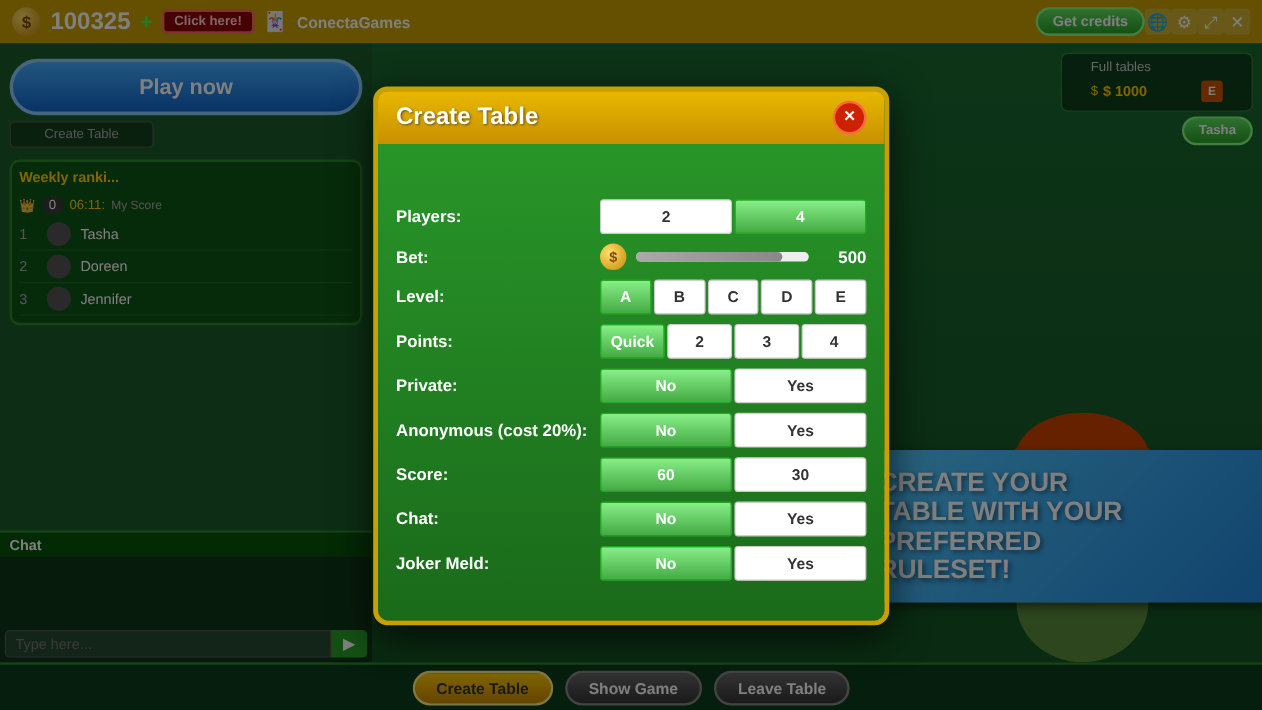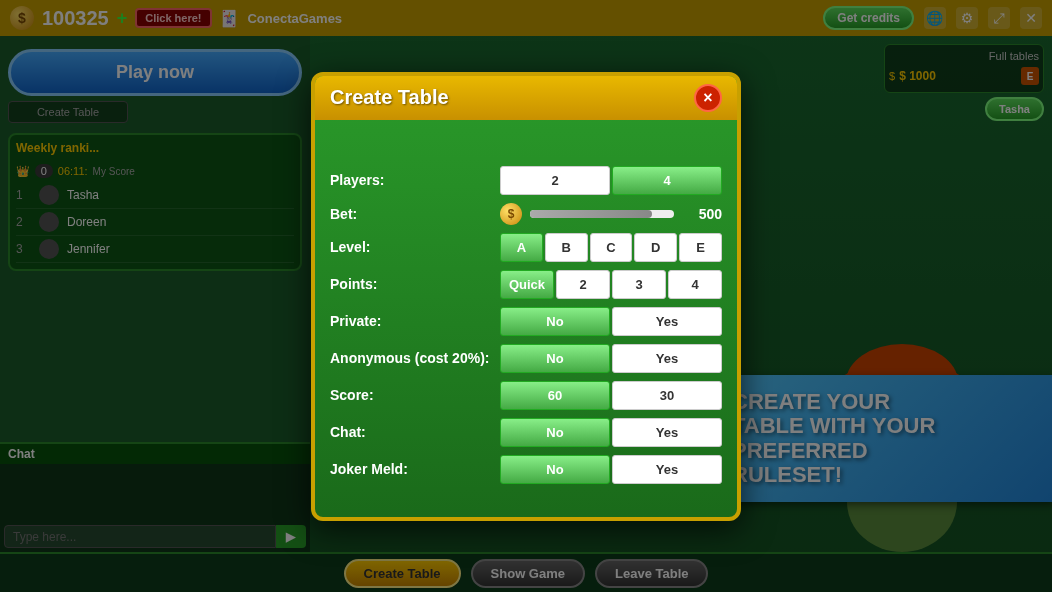--- a/index.html
+++ b/index.html
@@ -44,21 +44,21 @@
     .top-bar-plus {
       color: #3cff3c; font-size: 18px; font-weight: bold;
     }
     .top-bar-gift {
       background: #8B0000; border: 2px solid #ff6666;
       border-radius: 4px; padding: 2px 8px;
       color: #ffcccc; font-size: 11px; font-weight: bold;
     }
     .top-bar-right {
       margin-left: auto;
-      display: flex; align-items: center; gap: 10px;
+      display: flex; align-items: center; 
     }
     .top-bar-icon {
       width: 22px; height: 22px;
       background: rgba(255,255,255,0.2);
       border-radius: 4px;
       display: flex; align-items: center; justify-content: center;
       color: #fff; font-size: 14px; cursor: pointer;
     }
     .get-credits-btn {
       background: linear-gradient(180deg, #5de05d, #28a028);
@@ -179,24 +179,23 @@
     .right-side {
       position: absolute;
       top: 36px; right: 0;
       width: 300px; bottom: 40px;
       display: flex; flex-direction: column;
     }
     .full-tables-panel {
       background: rgba(0,0,0,0.4);
       border: 1px solid #2a8a2a;
       border-radius: 6px;
-      padding: 5px 4px;
+      padding: 5px 24px;
       margin: 8px 8px 0 auto;
       width: 160px;
-      text-align: right;
     }
     .full-tables-title { color: #ccc; font-size: 11px; margin-bottom: 3px; }
     .table-row-item {
       display: flex; align-items: center; justify-content: space-between;
       padding: 2px 0;
     }
     .table-price { color: #ffcc00; font-size: 12px; font-weight: bold; }
     .table-badge {
       width: 18px; height: 18px;
       background: #cc5500;

